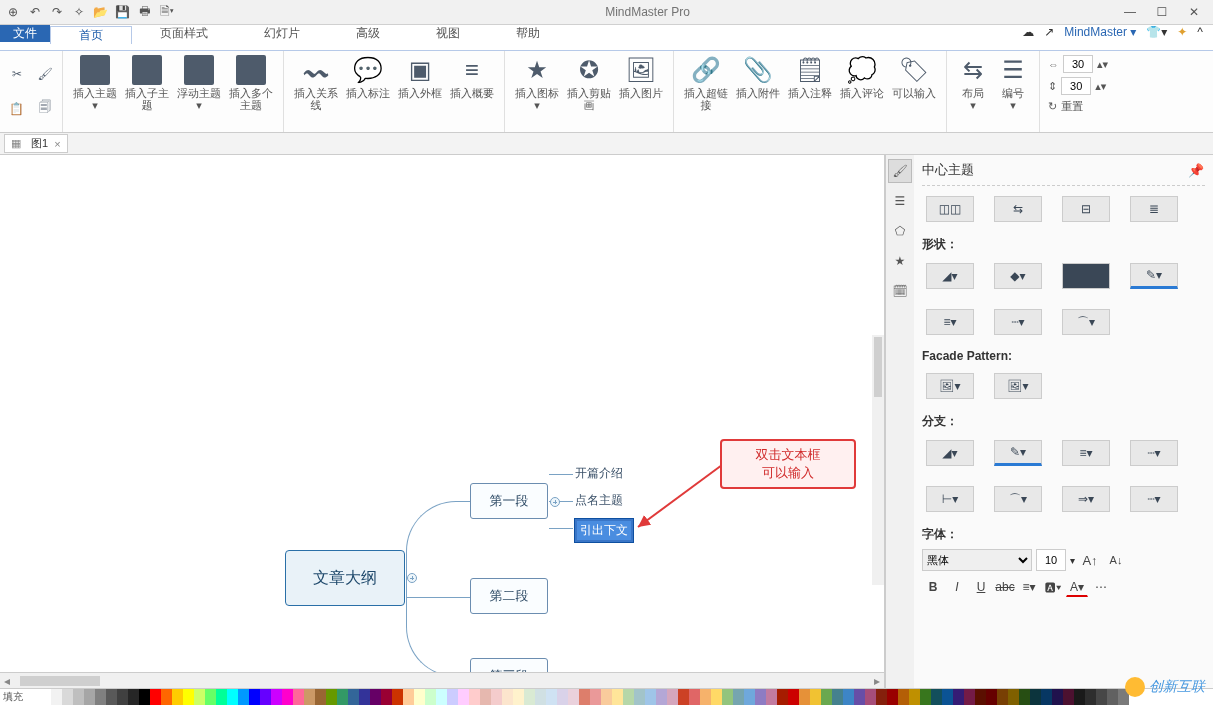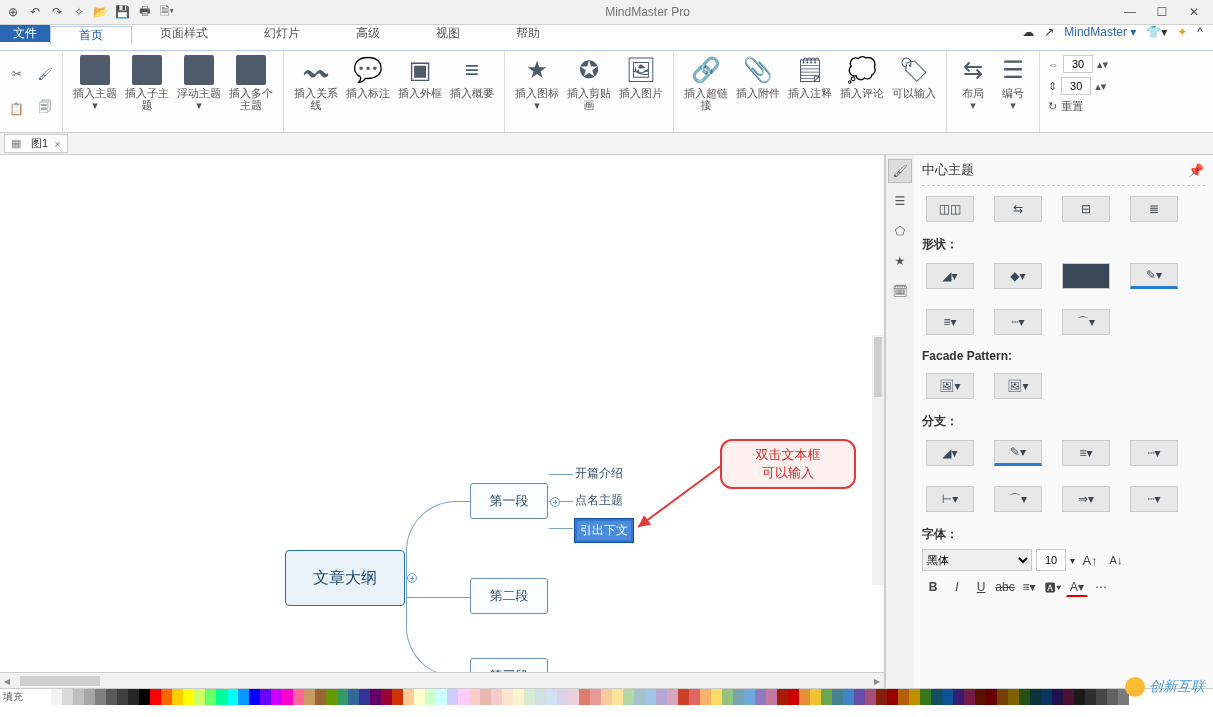--- a/index.html
+++ b/index.html
@@ -58,21 +58,21 @@
 .l2 { left: 575px; top: 337px; }
 .leaf-edit { position: absolute; left: 575px; top: 364px; background: #4a8de0; color: #fff; font-size: 12px; padding: 1px 3px; border: 2px solid #3a76c7; outline: 1px solid #0e4fa0; }
 
 
 .branch { position: absolute; border-top: 1.2px solid #7aa2c4; }
 .curve { position: absolute; border: 1.2px solid #7aa2c4; border-right: none; border-top: none; border-radius: 0 0 0 50px; }
 .curve.up { border: 1.2px solid #7aa2c4; border-right: none; border-bottom: none; border-radius: 50px 0 0 0; }
 
 
 .arrow-line { position: absolute; }
-.callout1 { position: absolute; left: 720px; top: 284px; width: 136px; height: 50px; border: 2px solid #e03a3a; border-radius: 12px; background: #fff0f0; color: #d02a2a; display: flex; flex-direction: column; align-items: center; justify-content: center; font-size: 13px; }
+.callout1 { position: absolute; left: 720px; top: 284px; width: 136px; height: 50px; border: 2px solid #e03a3a; border-radius: 4px; background: #fff0f0; color: #d02a2a; display: flex; flex-direction: column; align-items: center; justify-content: center; font-size: 13px; }
 
 
 .plus { position: absolute; width: 10px; height: 10px; border: 1px solid #7aa2c4; border-radius: 50%; background: #eef6fb; }
 .plus::before, .plus::after { content: ""; position: absolute; background: #7aa2c4; }
 .plus::before { left: 2px; right: 2px; top: 4px; height: 1px; }
 .plus::after { top: 2px; bottom: 2px; left: 4px; width: 1px; }
 
 
 .rightpanel { width: 328px; background: #fafafa; border-left: 1px solid #ccc; display: flex; }
 .sidetabs { width: 28px; background: #f1f1f1; display: flex; flex-direction: column; align-items: center; padding-top: 4px; gap: 6px; }

